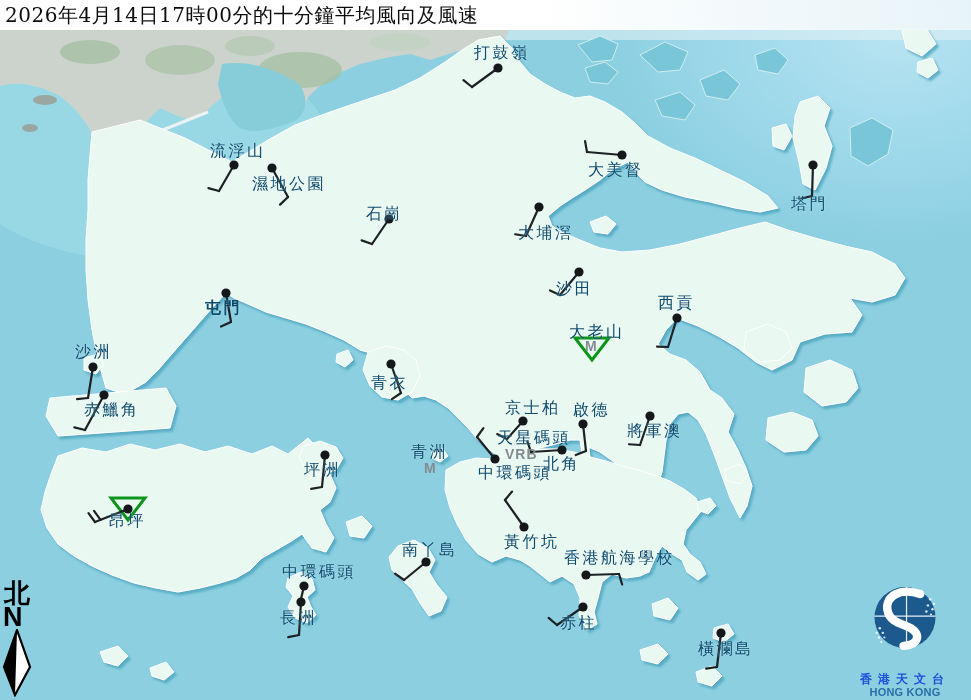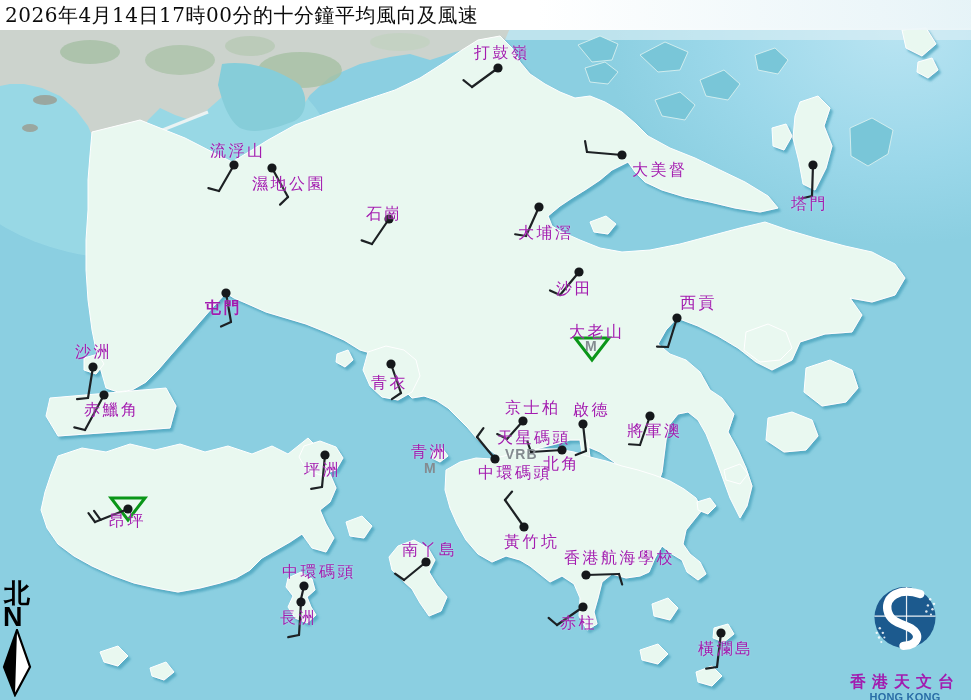--- a/index.html
+++ b/index.html
@@ -10,34 +10,34 @@
   }
   #map-svg{position:absolute;left:0;top:0;}
   #overlay-svg{position:absolute;left:0;top:0;pointer-events:none;}
   #title-bar{
     position:absolute;left:0;top:0;width:971px;height:30px;
     background:linear-gradient(to right,#ffffff 55%,rgba(235,245,248,.92));
     color:#0c0c0c;font-size:20px;line-height:30px;padding-left:5px;
     letter-spacing:.5px;white-space:nowrap;z-index:30;
   }
   .station-label{
-    position:absolute;color:#a21caf;font-size:16px;line-height:1.05;
+    position:absolute;color:#0c4a6e;font-size:16px;line-height:1.05;
     letter-spacing:2.5px;white-space:nowrap;z-index:20;
     text-shadow:0 0 2px rgba(255,255,255,.45);
   }
   .gray-marker{
     position:absolute;color:#848b90;font-family:"Liberation Sans",sans-serif;
     font-weight:bold;font-size:14px;letter-spacing:1px;z-index:19;white-space:nowrap;
   }
   #compass{position:absolute;left:2px;top:580px;z-index:25;width:40px;}
   #compass .zh{font-size:26px;font-weight:bold;color:#000;line-height:1;margin-left:2px;}
   #compass .en{font-family:"Liberation Sans",sans-serif;font-size:27px;font-weight:900;
     color:#000;line-height:.85;margin-left:1px;}
   #logo{position:absolute;left:840px;top:584px;width:130px;text-align:center;z-index:25;}
-  #logo .zh{color:#a21caf;font-weight:bold;font-size:16px;letter-spacing:6px;line-height:1.1;margin-top:1px;}
+  #logo .zh{color:#1d4ed8;font-weight:bold;font-size:12px;letter-spacing:6px;line-height:1.1;margin-top:1px;}
   #logo .en{color:#2a6da6;font-family:"Liberation Sans",sans-serif;font-weight:bold;
     font-size:11px;letter-spacing:.2px;line-height:1.2;}
 </style>
 </head>
 <body>
 
 <div id="stage">
 
   <svg id="map-svg" width="971" height="700" viewBox="0 0 971 700">
     <defs>
@@ -199,25 +199,25 @@
       <line x1="721" y1="633" x2="717" y2="667" stroke="#1d2124" stroke-width="2.2" stroke-linecap="round"></line>
       <line x1="717" y1="667" x2="706.115250480555" y2="668.5858745691075" stroke="#1d2124" stroke-width="2.2" stroke-linecap="round"></line>
       <circle cx="721" cy="633" r="4.6" fill="#15181b"></circle>
     </svg>
 
   <div id="labels">
       <div class="station-label" style="left: 474px; top: 45px;">打鼓嶺</div>
       <div class="station-label" style="left: 210px; top: 143px;">流浮山</div>
       <div class="station-label" style="left: 252px; top: 176px;">濕地公園</div>
       <div class="station-label" style="left: 366px; top: 197px; margin-top: 9px;">石崗</div>
-      <div class="station-label" style="left: 632px; top: 162px;">大美督</div>
+      <div class="station-label" style="left: 588px; top: 162px;">大美督</div>
       <div class="station-label" style="left: 791px; top: 168px; margin-top: 28px;">塔門</div>
       <div class="station-label" style="left: 518px; top: 217px; margin-top: 8px;">大埔滘</div>
       <div class="station-label" style="left: 556px; top: 281px;">沙田</div>
-      <div class="station-label" style="left: 658px; top: 295px; margin-left: 22px;">西貢</div>
+      <div class="station-label" style="left: 658px; top: 295px;">西貢</div>
       <div class="station-label" style="left: 569px; top: 324px;">大老山</div>
       <div class="gray-marker" style="left: 585px; top: 338px;">M</div>
       <div class="station-label" style="left: 205px; top: 300px; font-weight: bold;">屯門</div>
       <div class="station-label" style="left: 75px; top: 344px;">沙洲</div>
       <div class="station-label" style="left: 84px; top: 402px;">赤鱲角</div>
       <div class="station-label" style="left: 371px; top: 375px;">青衣</div>
       <div class="station-label" style="left: 505px; top: 400px;">京士柏</div>
       <div class="station-label" style="left: 573px; top: 402px;">啟德</div>
       <div class="station-label" style="left: 497px; top: 430px;">天星碼頭</div>
       <div class="gray-marker" style="left: 505px; top: 446px;">VRB</div>

